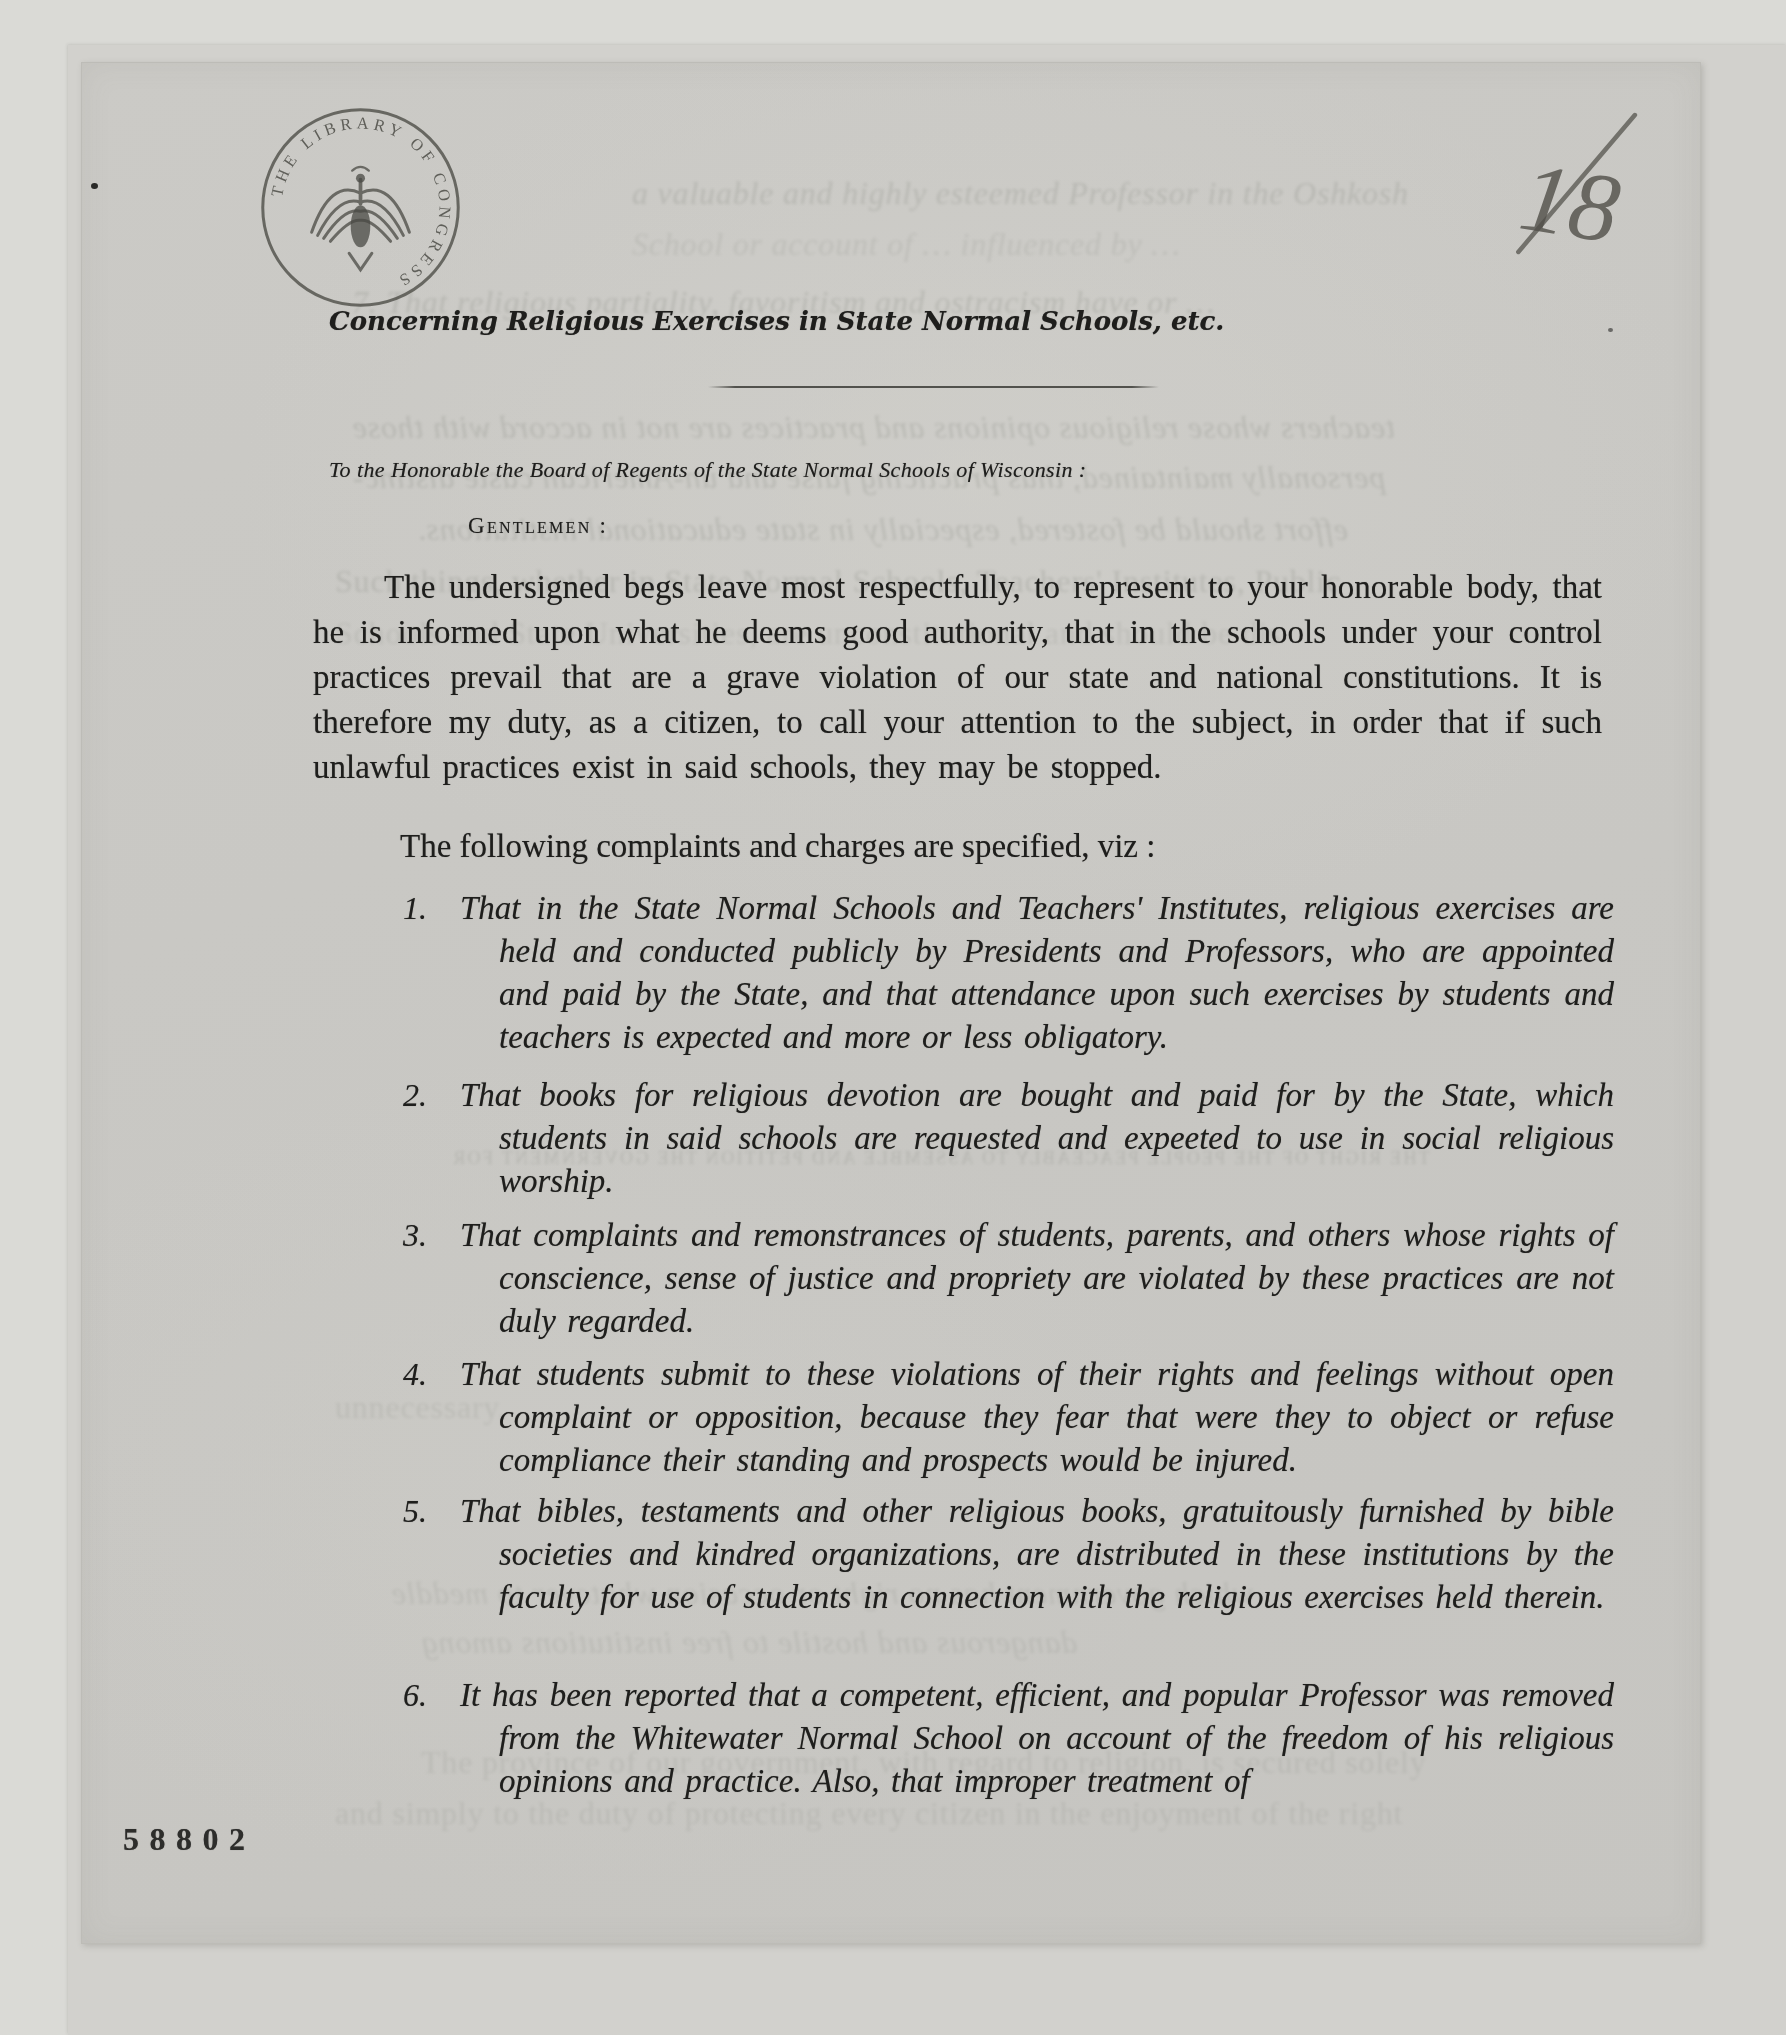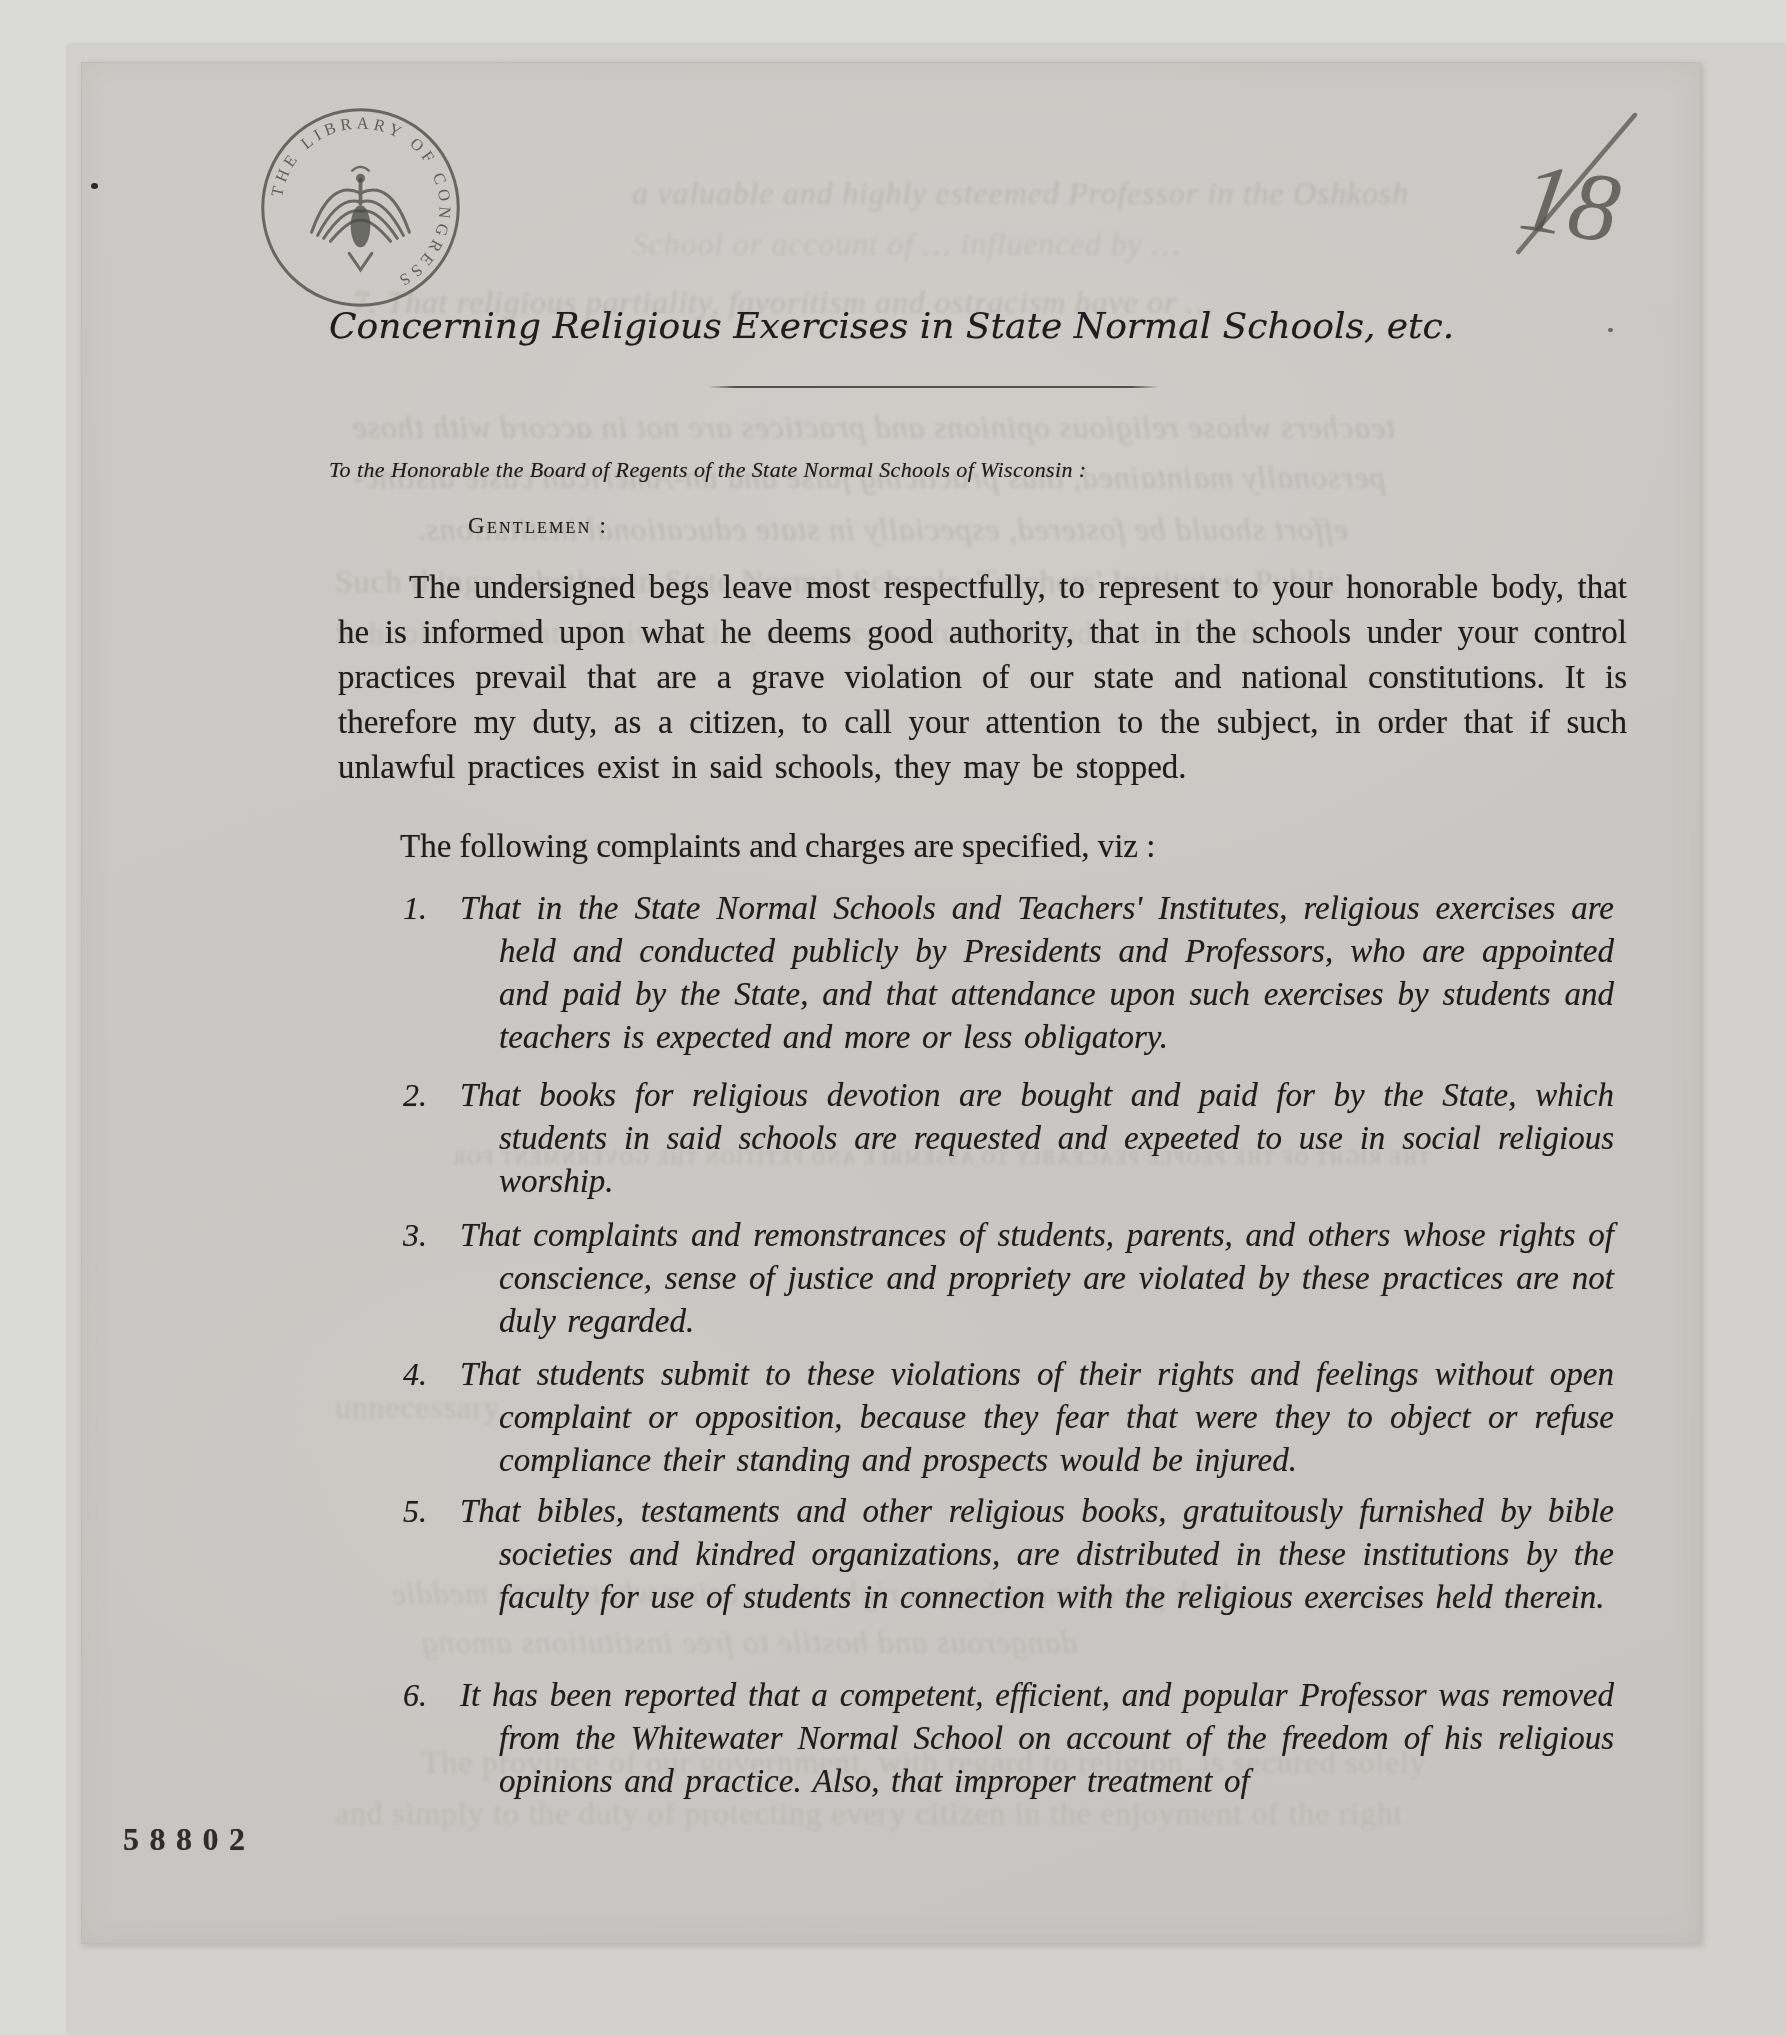--- a/index.html
+++ b/index.html
@@ -49,36 +49,36 @@
   .g13 { left:335px;  top:1797px; }
 
   
   .printed { position:absolute; z-index:3; color:#1e1e1c; text-shadow:0 0 0.8px rgba(20,20,20,.45); }
 
   .title {
     left:761px; top:185px; font-size:62px; letter-spacing:9px; line-height:1;
     font-weight:bold; white-space:nowrap;
   }
   .subtitle {
-    left:329px; top:308px; font-size:36px; line-height:1; white-space:nowrap;
-    font-family:"DejaVu Serif", serif; font-style:italic; font-weight:normal; letter-spacing:0px;
+    left:329px; top:308px; font-size:26px; line-height:1; white-space:nowrap;
+    font-family:"DejaVu Serif", serif; font-style:italic; font-weight:bold; letter-spacing:0px;
   }
   .rule {
     position:absolute; z-index:3; left:708px; top:386px; width:451px; height:2.3px;
     background:linear-gradient(90deg, rgba(60,60,55,0) 0%, rgba(60,60,55,.85) 6%, rgba(60,60,55,.85) 94%, rgba(60,60,55,0) 100%);
   }
   .address {
     left:329px; top:457px; width:1287px; font-size:22px; font-style:italic;
     line-height:1.2; white-space:nowrap; letter-spacing:0.4px;
   }
   .salutation {
     left:468px; top:514px; font-size:23px; font-variant:small-caps; letter-spacing:2.3px; line-height:1;
   }
   .para1 {
-    left:338px; top:565px; width:1289px; font-size:33px; line-height:45px;
+    left:313px; top:565px; width:1289px; font-size:33px; line-height:45px;
     text-align:justify; text-indent:71px; word-spacing:.12em;
   }
   .para2 {
     left:329px; top:824px; font-size:33px; line-height:45px; text-indent:71px; white-space:nowrap;
   }
   .item { left:460px; width:1154px; font-size:33px; font-style:italic; line-height:43px; }
   .item .num {
     position:absolute; left:-57px; top:0; width:53px; font-size:32px; text-align:left;
   }
   .item .itxt { padding-left:39px; text-indent:-39px; text-align:justify; word-spacing:.1em;font-style:italic; }

